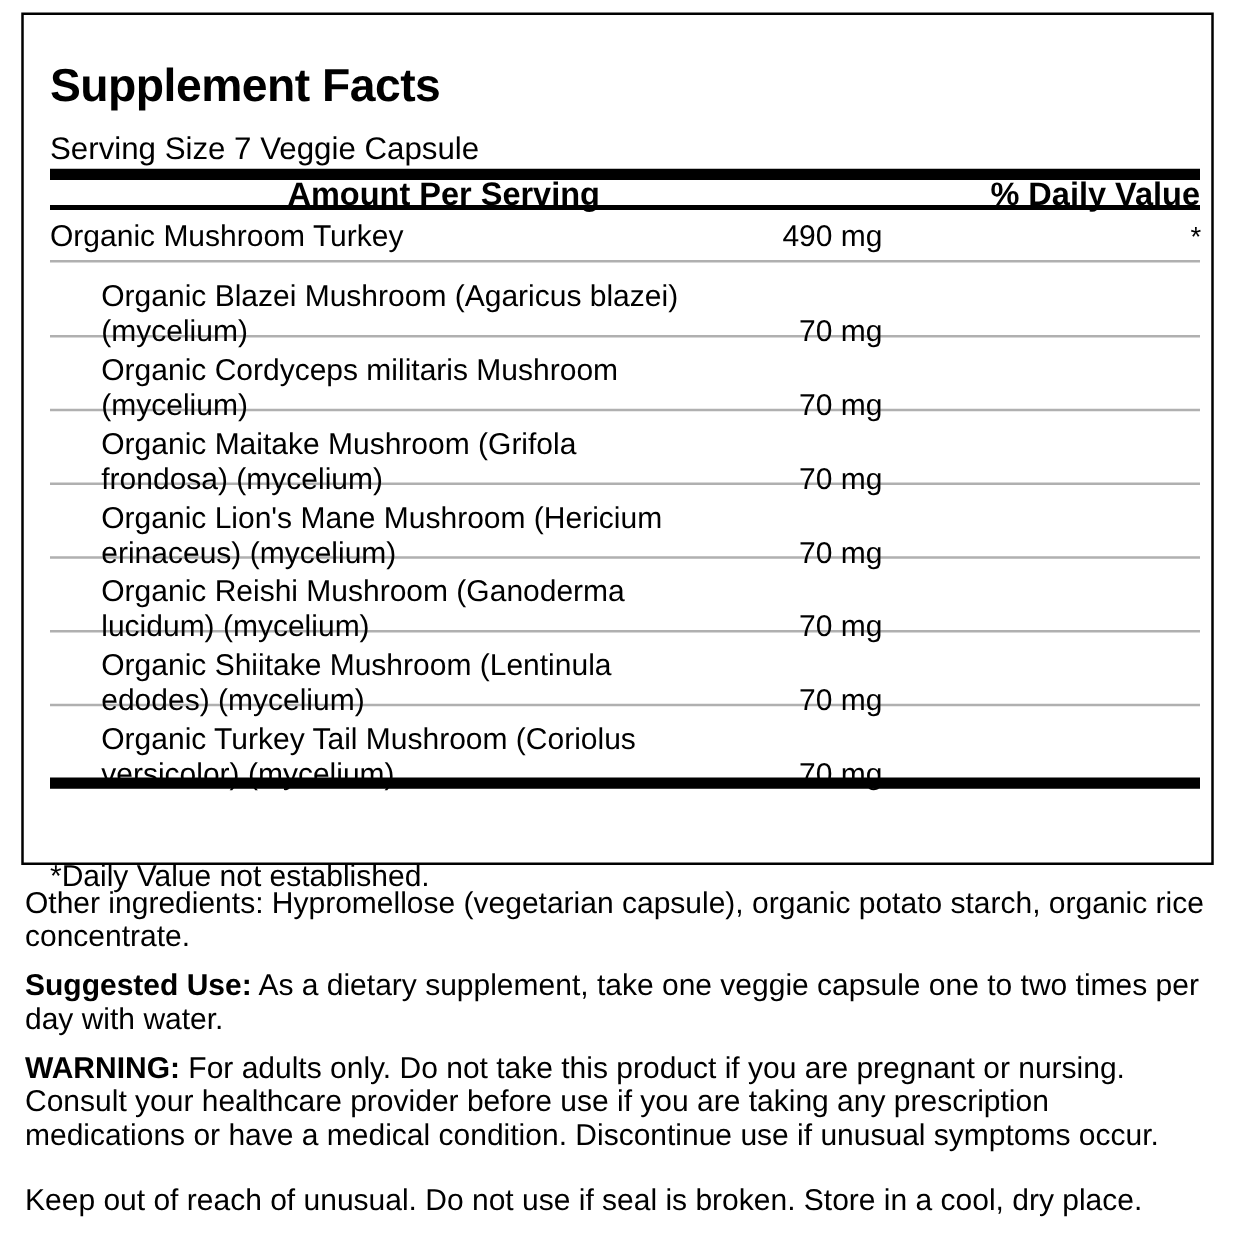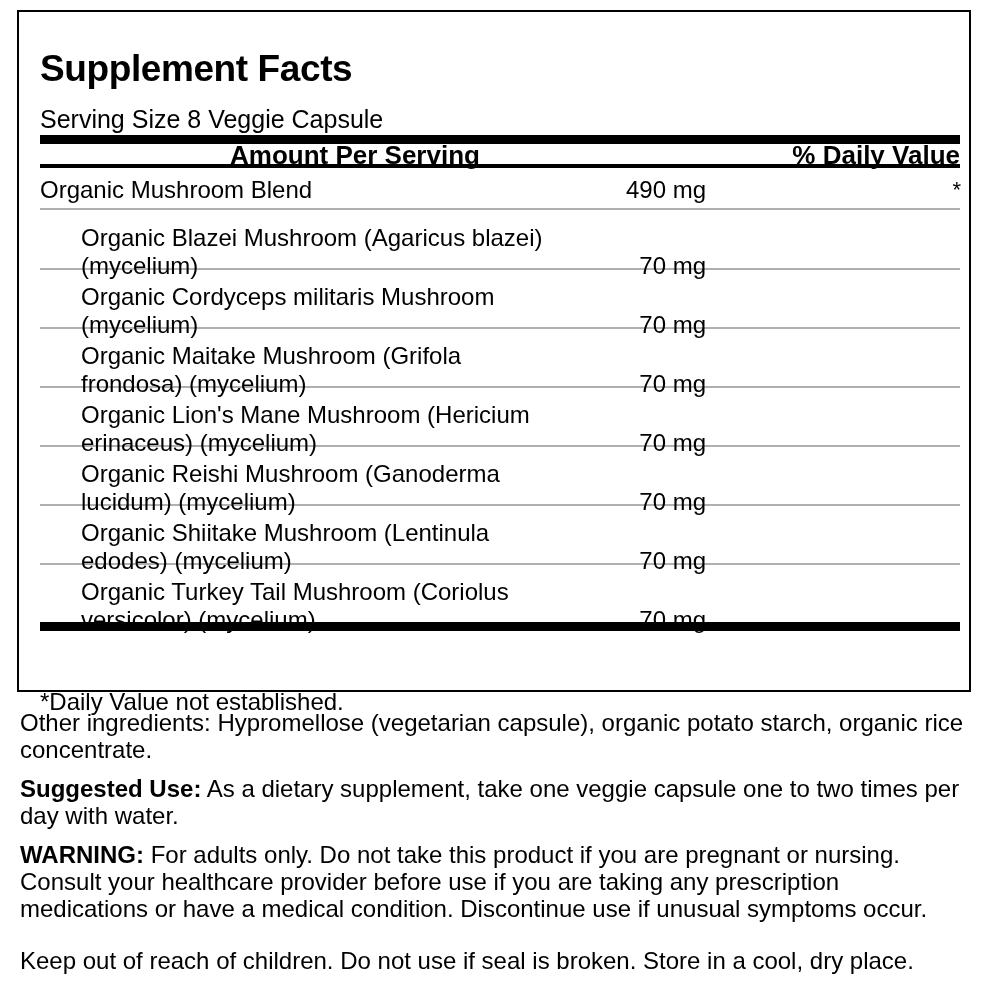--- a/index.html
+++ b/index.html
@@ -167,41 +167,41 @@
 </style>
 </head>
 <body>
 
 <div id="page">
 
   <div class="sf-panel">
     <div class="sf-inner">
 
       <div class="sf-title">Supplement Facts</div>
-      <div class="sf-serving">Serving Size 8 Veggie Capsule</div>
+      <div class="sf-serving">Serving Size 7 Veggie Capsule</div>
 
       <div class="rule-thick" id="bar-top"></div>
 
       <div class="hdr-row">
         <span class="hdr-amount">Amount Per Serving</span>
         <span class="hdr-dv">% Daily Value</span>
       </div>
 
       <div class="rule-medium" id="bar-under-hdr"></div>
 
       <div id="rows-container">
           <div class="rule-thin" style="top: 196px;"></div>
           <div class="rule-thin" style="top: 256px;"></div>
           <div class="rule-thin" style="top: 315px;"></div>
           <div class="rule-thin" style="top: 374px;"></div>
           <div class="rule-thin" style="top: 433px;"></div>
           <div class="rule-thin" style="top: 492px;"></div>
           <div class="rule-thin" style="top: 551px;"></div>
           <div class="row" style="top: 164px;">
-            <div class="name">Organic Mushroom Blend</div>
+            <div class="name">Organic Mushroom Turkey</div>
             <div class="amount" style="top: 0px;">490 mg</div>
             <div class="dv" style="top: 0px;">*</div>
           </div>
           <div class="row sub" style="top: 212px;">
             <div class="name">Organic Blazei Mushroom (Agaricus blazei)
 (mycelium)</div>
             <div class="amount" style="top: 28px;">70 mg</div>
           </div>
           <div class="row sub" style="top: 271px;">
             <div class="name">Organic Cordyceps militaris Mushroom
@@ -241,15 +241,15 @@
 
     </div>
   </div>
 
   <div class="para" id="para-other">Other ingredients: Hypromellose (vegetarian capsule), organic potato starch, organic rice concentrate.</div>
 
   <div class="para" id="para-warning"><b>WARNING:</b><span> For adults only. Do not take this product if you are pregnant or nursing. Consult your healthcare provider before use if you are taking any prescription medications or have a medical condition. Discontinue use if unusual symptoms occur.</span></div>
 
   <div class="para" id="para-suggested"><b>Suggested Use:</b><span> As a dietary supplement, take one veggie capsule one to two times per day with water.</span></div>
 
-  <div class="para" id="para-storage">Keep out of reach of children. Do not use if seal is broken. Store in a cool, dry place.</div>
+  <div class="para" id="para-storage">Keep out of reach of unusual. Do not use if seal is broken. Store in a cool, dry place.</div>
 
 </div>
 
 </body></html>

